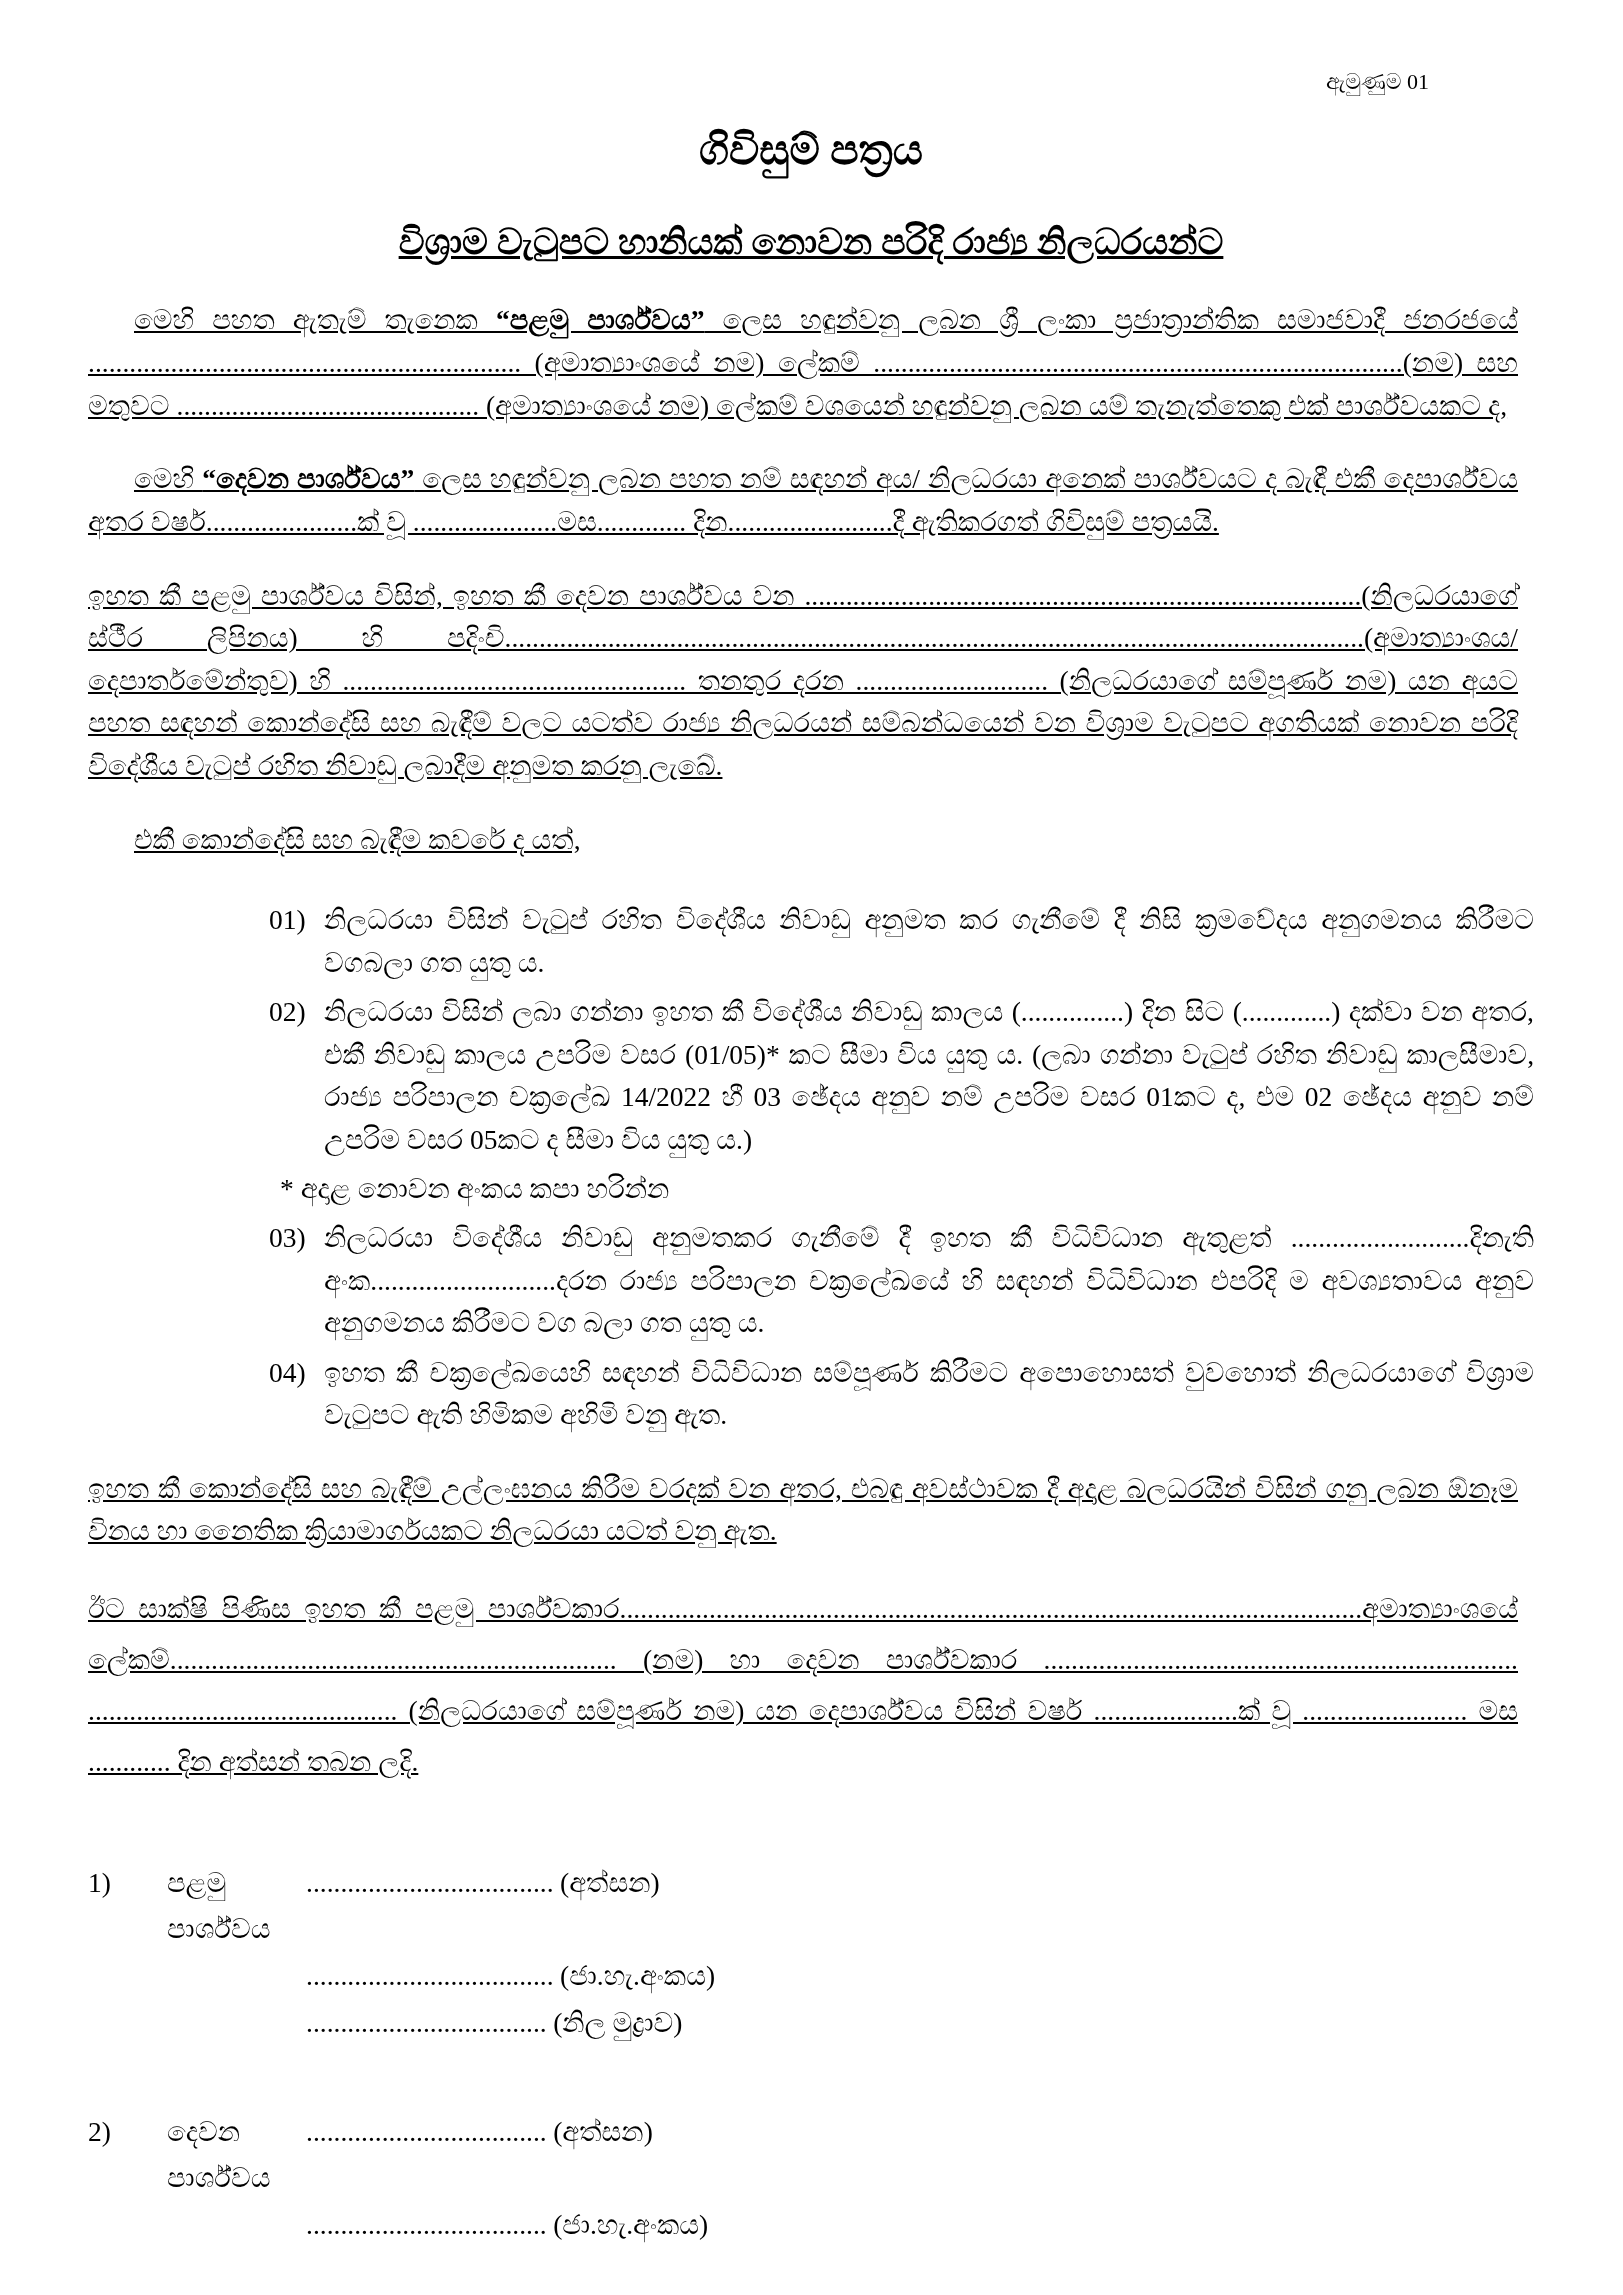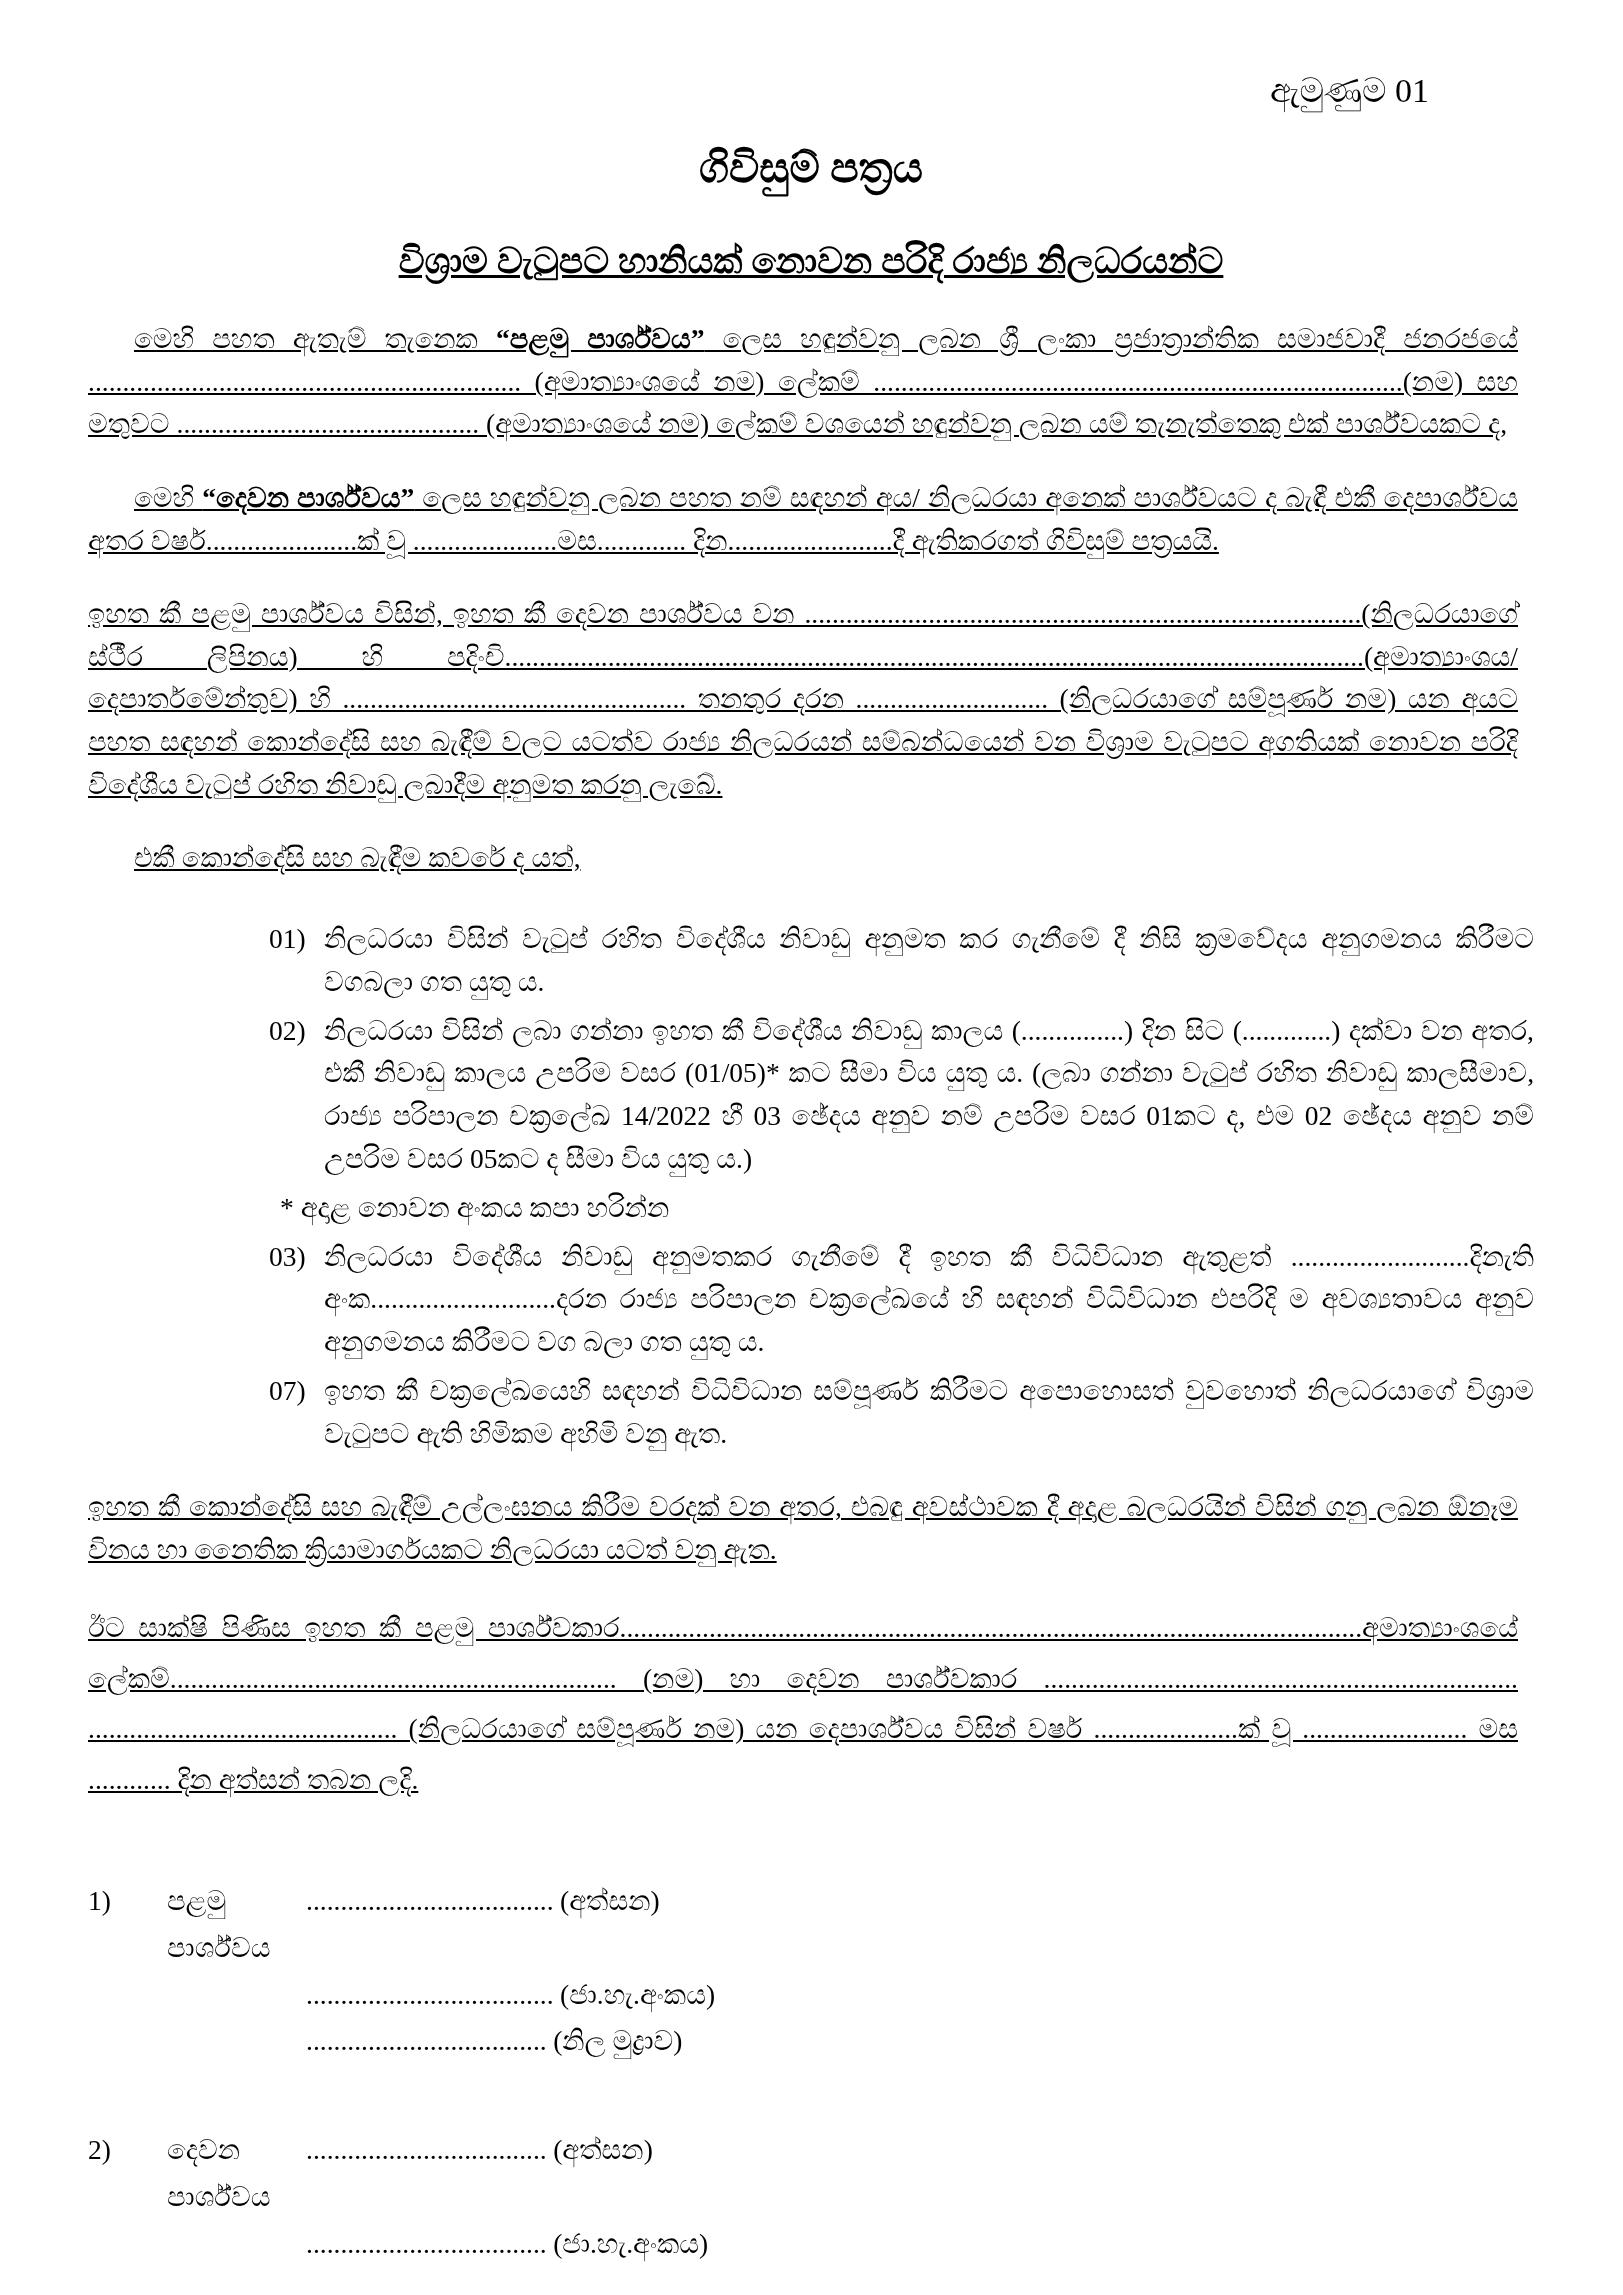--- a/index.html
+++ b/index.html
@@ -12,21 +12,21 @@
     color: #000000;
     font-family: "Liberation Serif", "DejaVu Serif", serif;
     font-size: 27.5px;
     box-sizing: border-box;
     padding: 65px 89px 79px 88px;
     line-height: 1.55;
   }
   .annex {
     text-align: right;
     padding-right: 105px;
-    font-size: 34px;
+    font-size: 22px;
   }
   .title {
     margin: 23.6px 0 0 0;
     text-align: center;
     font-size: 42px;
     font-weight: bold;
     line-height: 1.3;
   }
   .subtitle {
     margin-top: 39px;
@@ -106,21 +106,21 @@
       <span class="cond-text">නිලධරයා විසින් ලබා ගන්නා ඉහත කී විදේශීය නිවාඩු කාලය (...............) දින සිට (.............) දක්වා වන අතර, එකී නිවාඩු කාලය උපරිම වසර (01/05)* කට සීමා විය යුතු ය. (ලබා ගන්නා වැටුප් රහිත නිවාඩු කාලසීමාව, රාජ්‍ය පරිපාලන චක්‍රලේඛ 14/2022 හී 03 ඡේදය අනුව නම් උපරිම වසර 01කට ද, එම 02 ඡේදය අනුව නම් උපරිම වසර 05කට ද සීමා විය යුතු ය.)</span>
     </div>
     <div class="cond-note">* අදාළ නොවන අංකය කපා හරින්න</div>
 
     <div class="cond">
       <span class="cond-num">03)</span>
       <span class="cond-text">නිලධරයා විදේශීය නිවාඩු අනුමතකර ගැනීමේ දී ඉහත කී විධිවිධාන ඇතුළත් ..........................දිනැති අංක...........................දරන රාජ්‍ය පරිපාලන චක්‍රලේඛයේ හි සඳහන් විධිවිධාන එපරිදි ම අවශ්‍යතාවය අනුව අනුගමනය කිරීමට වග බලා ගත යුතු ය.</span>
     </div>
 
     <div class="cond">
-      <span class="cond-num">07)</span>
+      <span class="cond-num">04)</span>
       <span class="cond-text">ඉහත කී චක්‍රලේඛයෙහි සඳහන් විධිවිධාන සම්පූර්ණ කිරීමට අපොහොසත් වුවහොත් නිලධරයාගේ විශ්‍රාම වැටුපට ඇති  හිමිකම අහිමි වනු ඇත.</span>
     </div>
 
   </div>
 
   <p class="para">ඉහත කී කොන්දේසි සහ බැඳීම් උල්ලංඝනය කිරීම වරදක් වන අතර, එබඳු අවස්ථාවක දී අදාළ බලධරයින් විසින් ගනු ලබන ඕනෑම විනය හා නෛතික ක්‍රියාමාර්ගයකට නිලධරයා  යටත් වනු ඇත.</p>
 
   <p class="para loose">ඊට සාක්ෂි  පිණිස  ඉහත කී පළමු පාර්ශ්වකාර............................................................................................................අමාත්‍යාංශයේ ලේකම්................................................................. (නම) හා දෙවන පාර්ශ්වකාර ..................................................................... ............................................. (නිලධරයාගේ සම්පූර්ණ නම) යන දෙපාර්ශ්වය විසින් වර්ෂ .....................ක් වූ ........................ මස ............ දින අත්සන් තබන ලදි.</p>
 
   <div class="sig-section">

